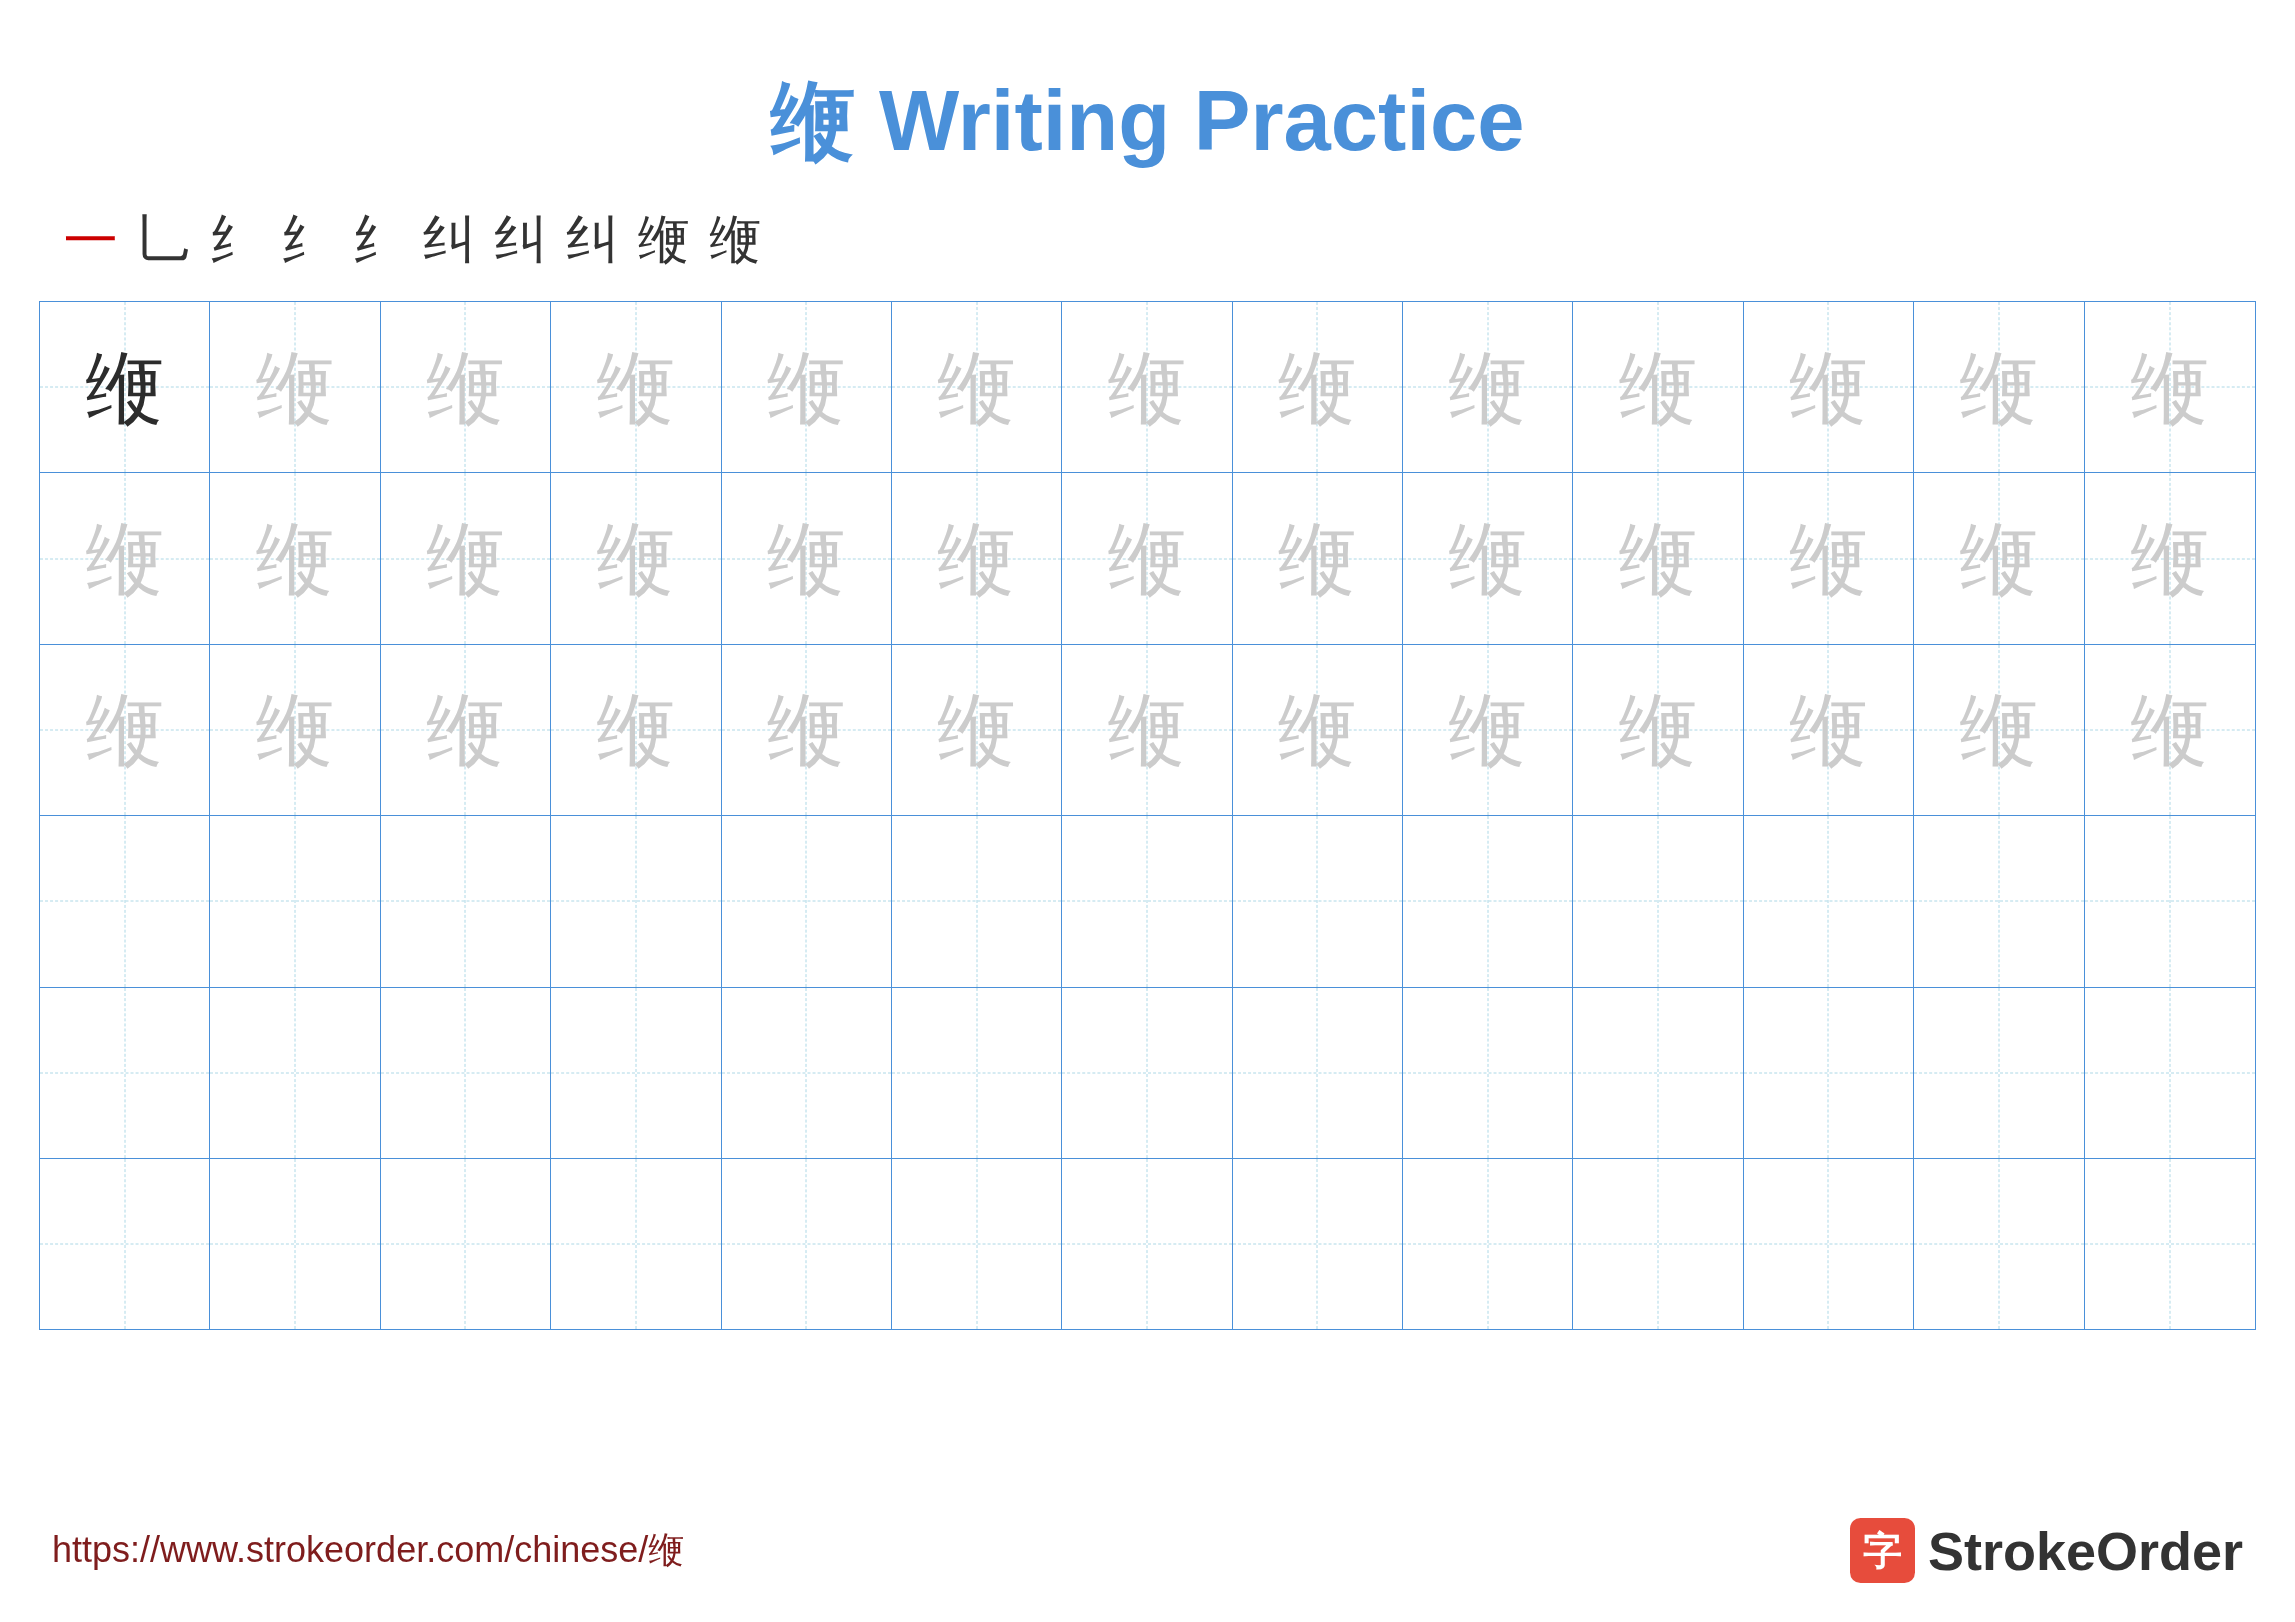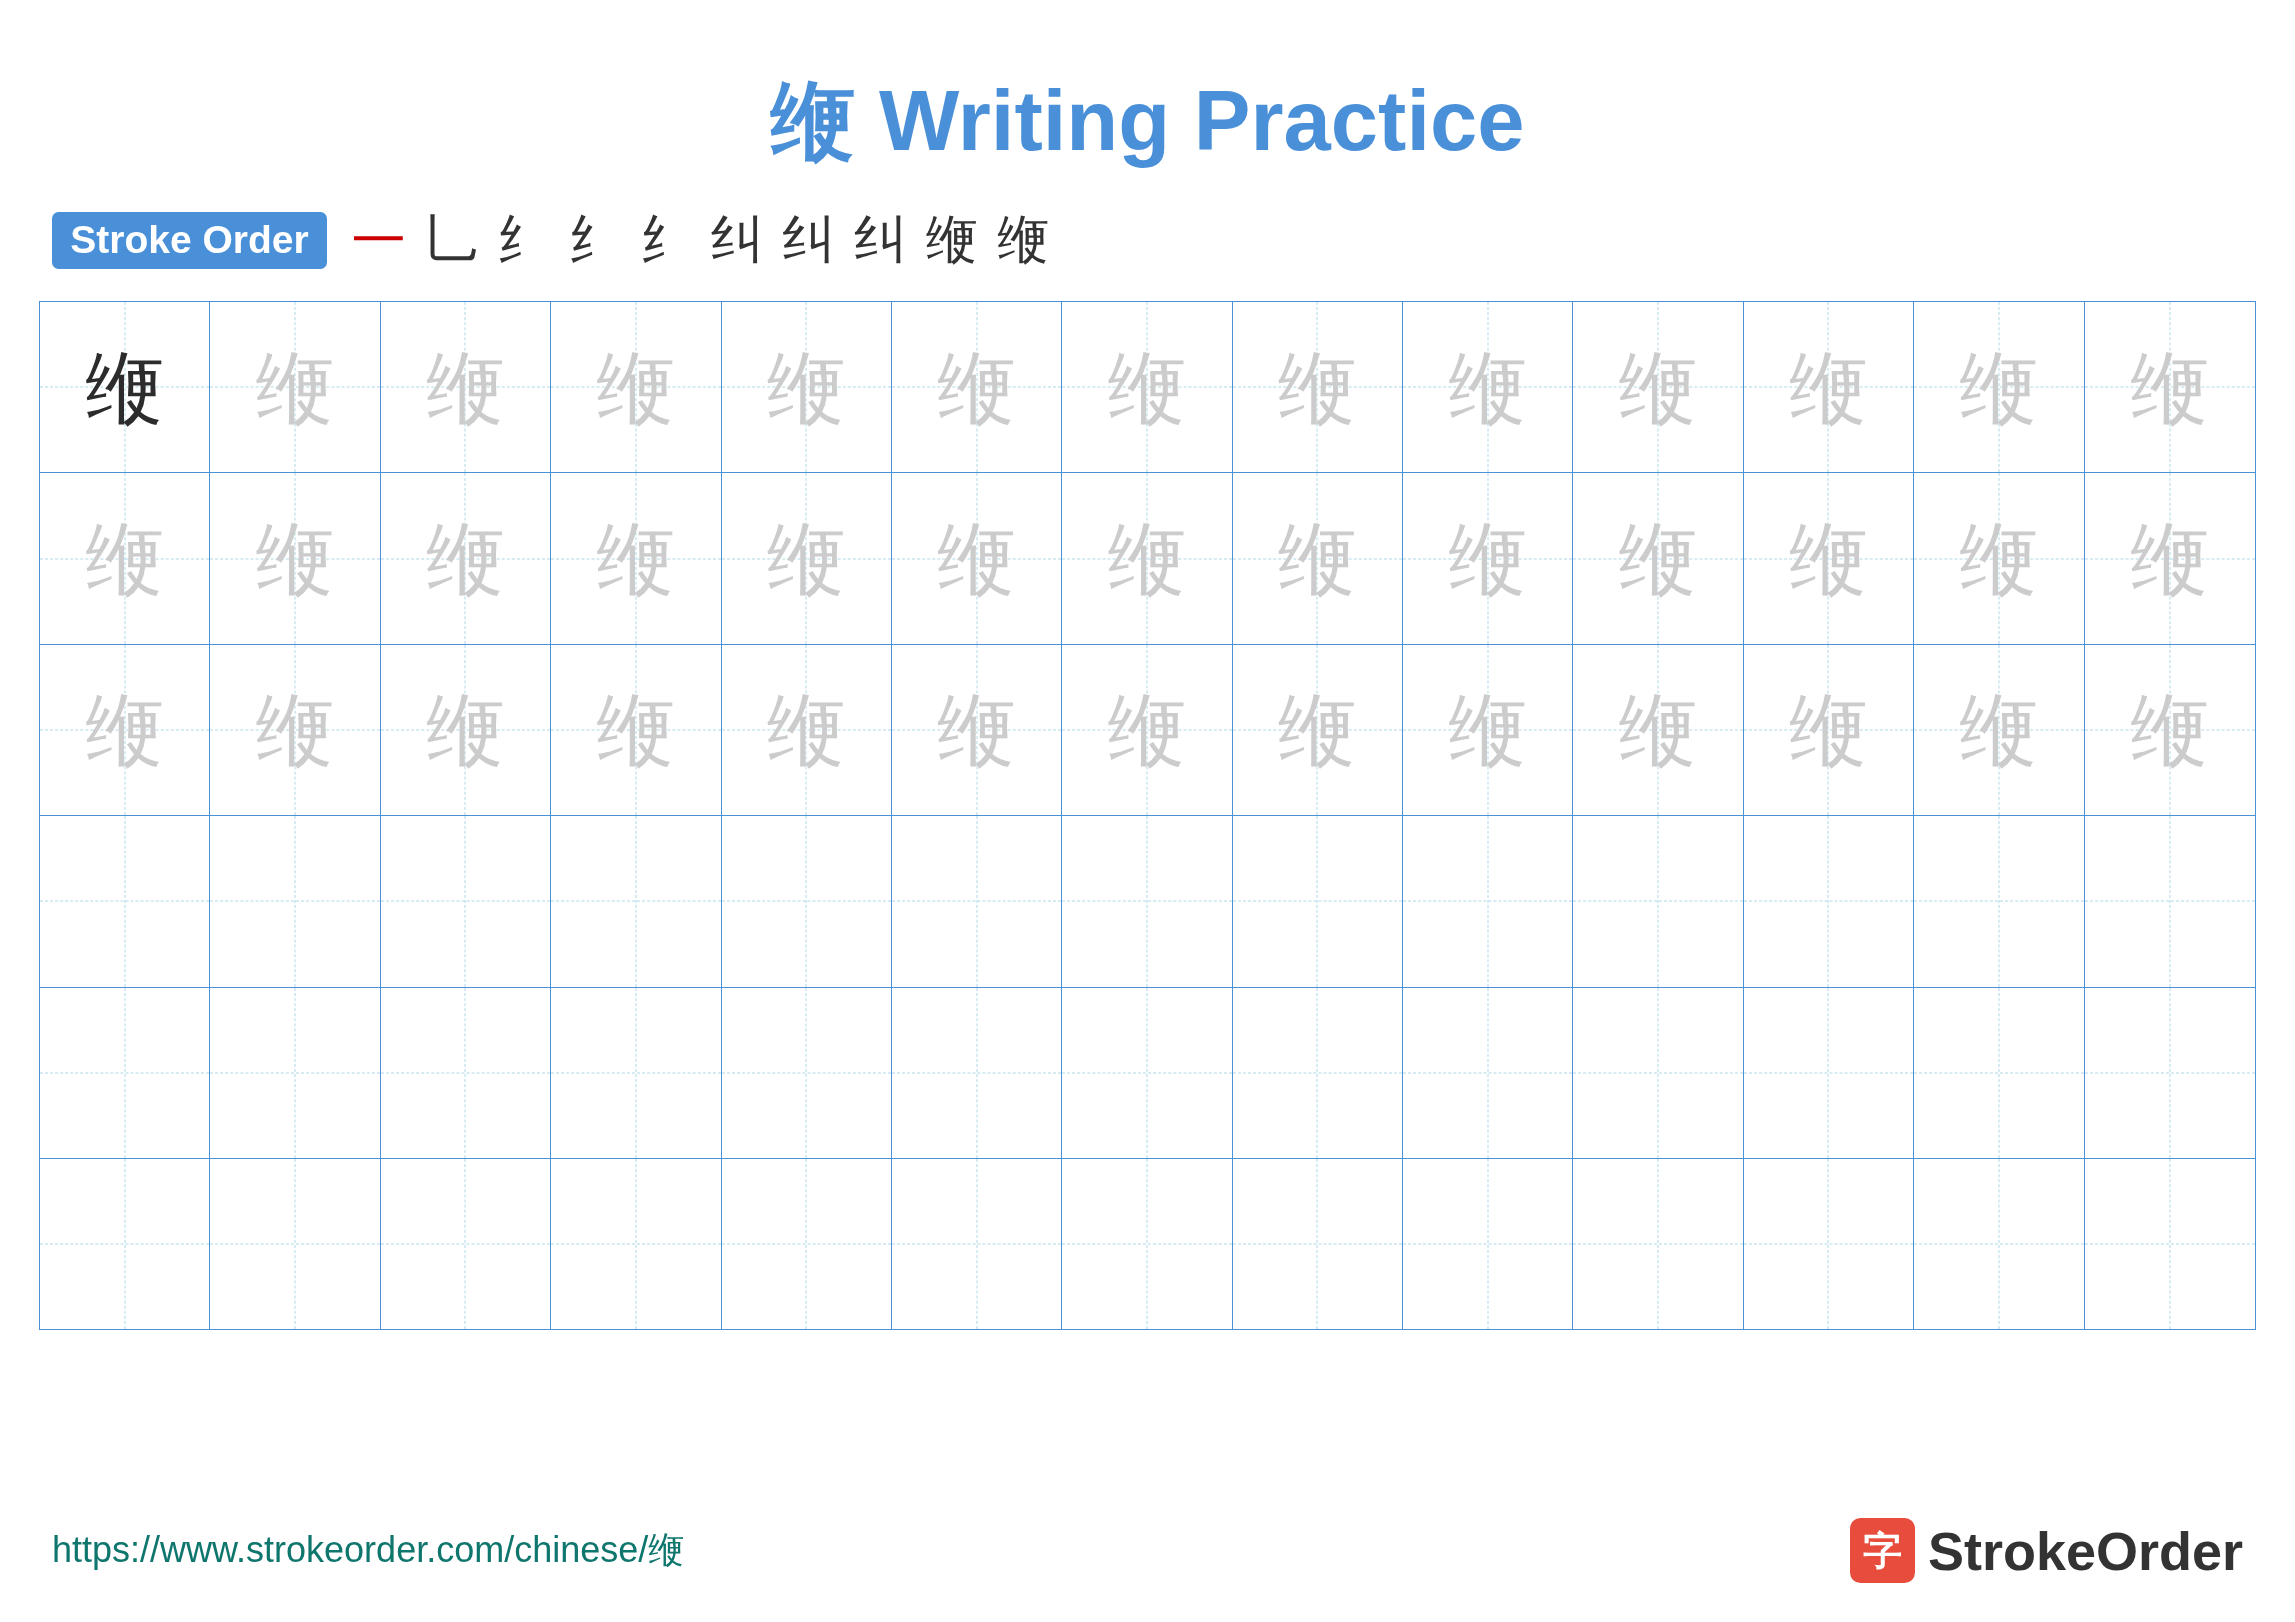--- a/index.html
+++ b/index.html
@@ -126,21 +126,21 @@
     .footer {
       position: absolute;
       bottom: 39px;
       left: 52px;
       right: 52px;
       display: flex;
       align-items: center;
       justify-content: space-between;
     }
     .footer-url {
-      color: #0f766e;
+      color: #7f1d1d;
       font-size: 36px;
     }
     .footer-logo {
       display: flex;
       align-items: center;
       gap: 13px;
     }
     .logo-icon {
       width: 65px;
       height: 65px;
@@ -160,21 +160,20 @@
     }
   </style>
 </head>
 <body>
 
 <div class="title">
   <span class="title-text">缏 Writing Practice</span>
 </div>
 
 <div class="stroke-order-row">
-  <div class="stroke-order-badge">Stroke Order</div>
   <div class="stroke-steps">
     <span class="stroke-step red">㇐</span>
     <span class="stroke-step">乚</span>
     <span class="stroke-step">纟</span>
     <span class="stroke-step">纟</span>
     <span class="stroke-step">纟</span>
     <span class="stroke-step">纠</span>
     <span class="stroke-step">纠</span>
     <span class="stroke-step">纠</span>
     <span class="stroke-step">缏</span>

